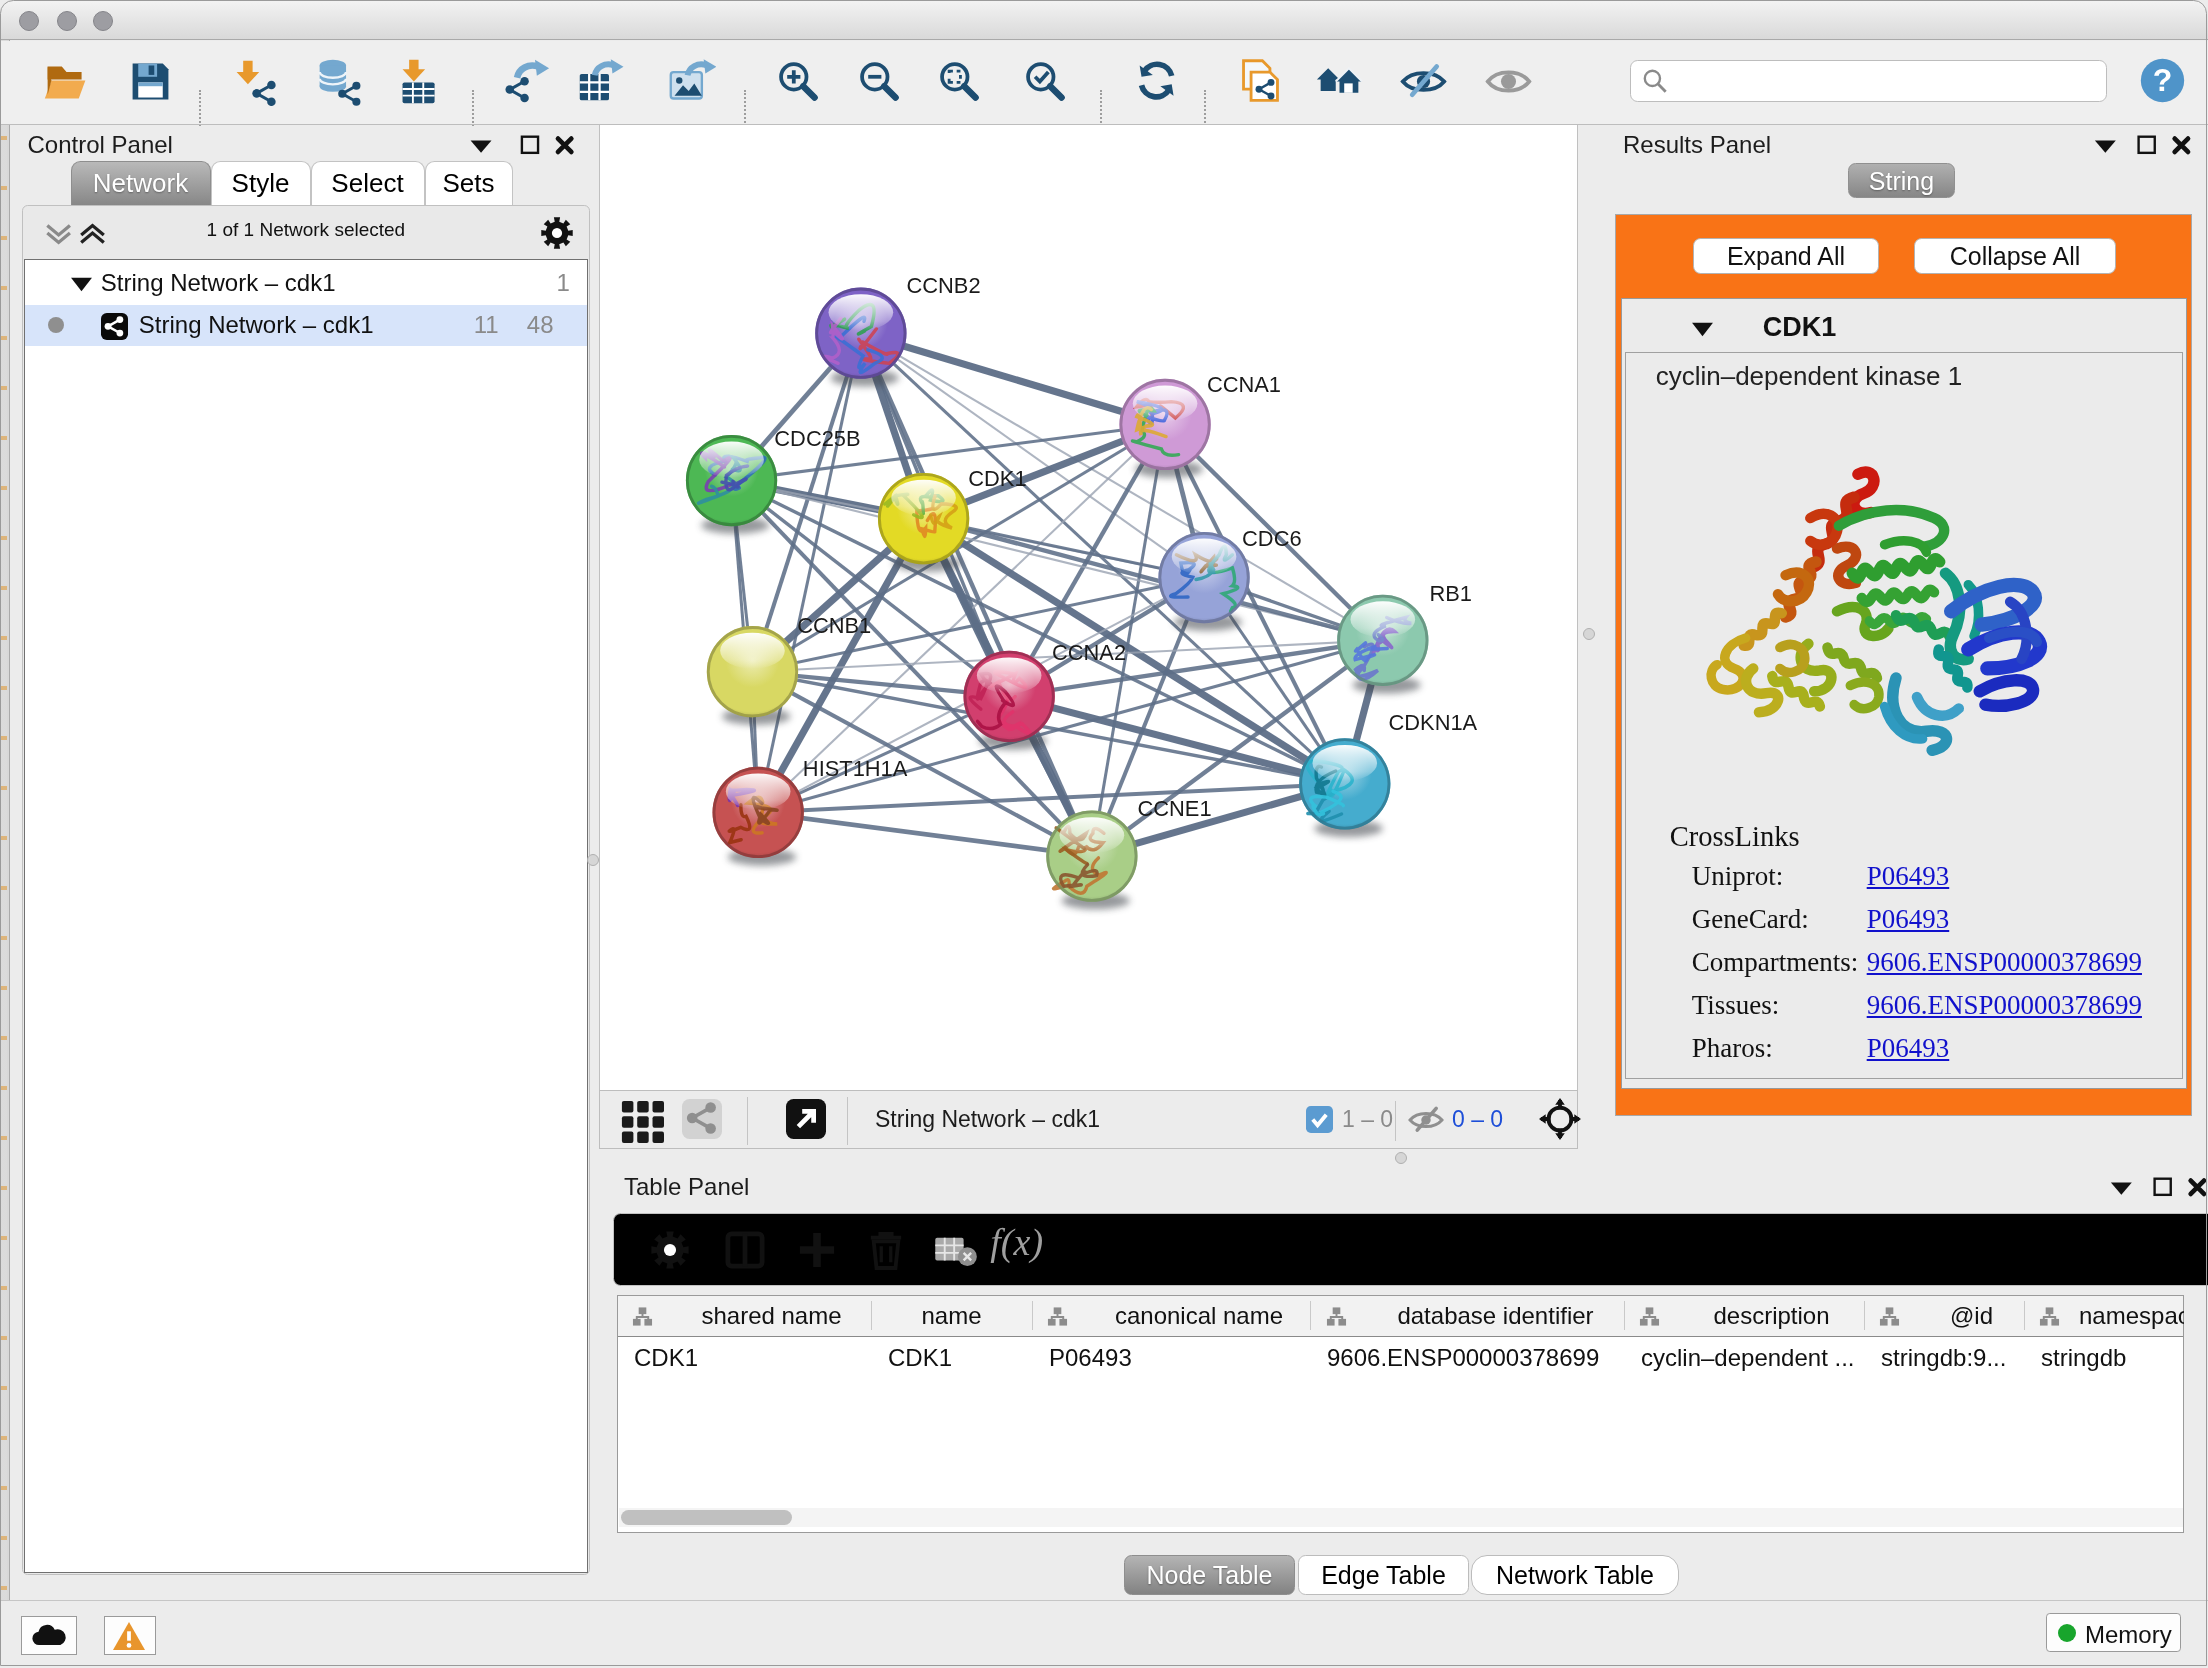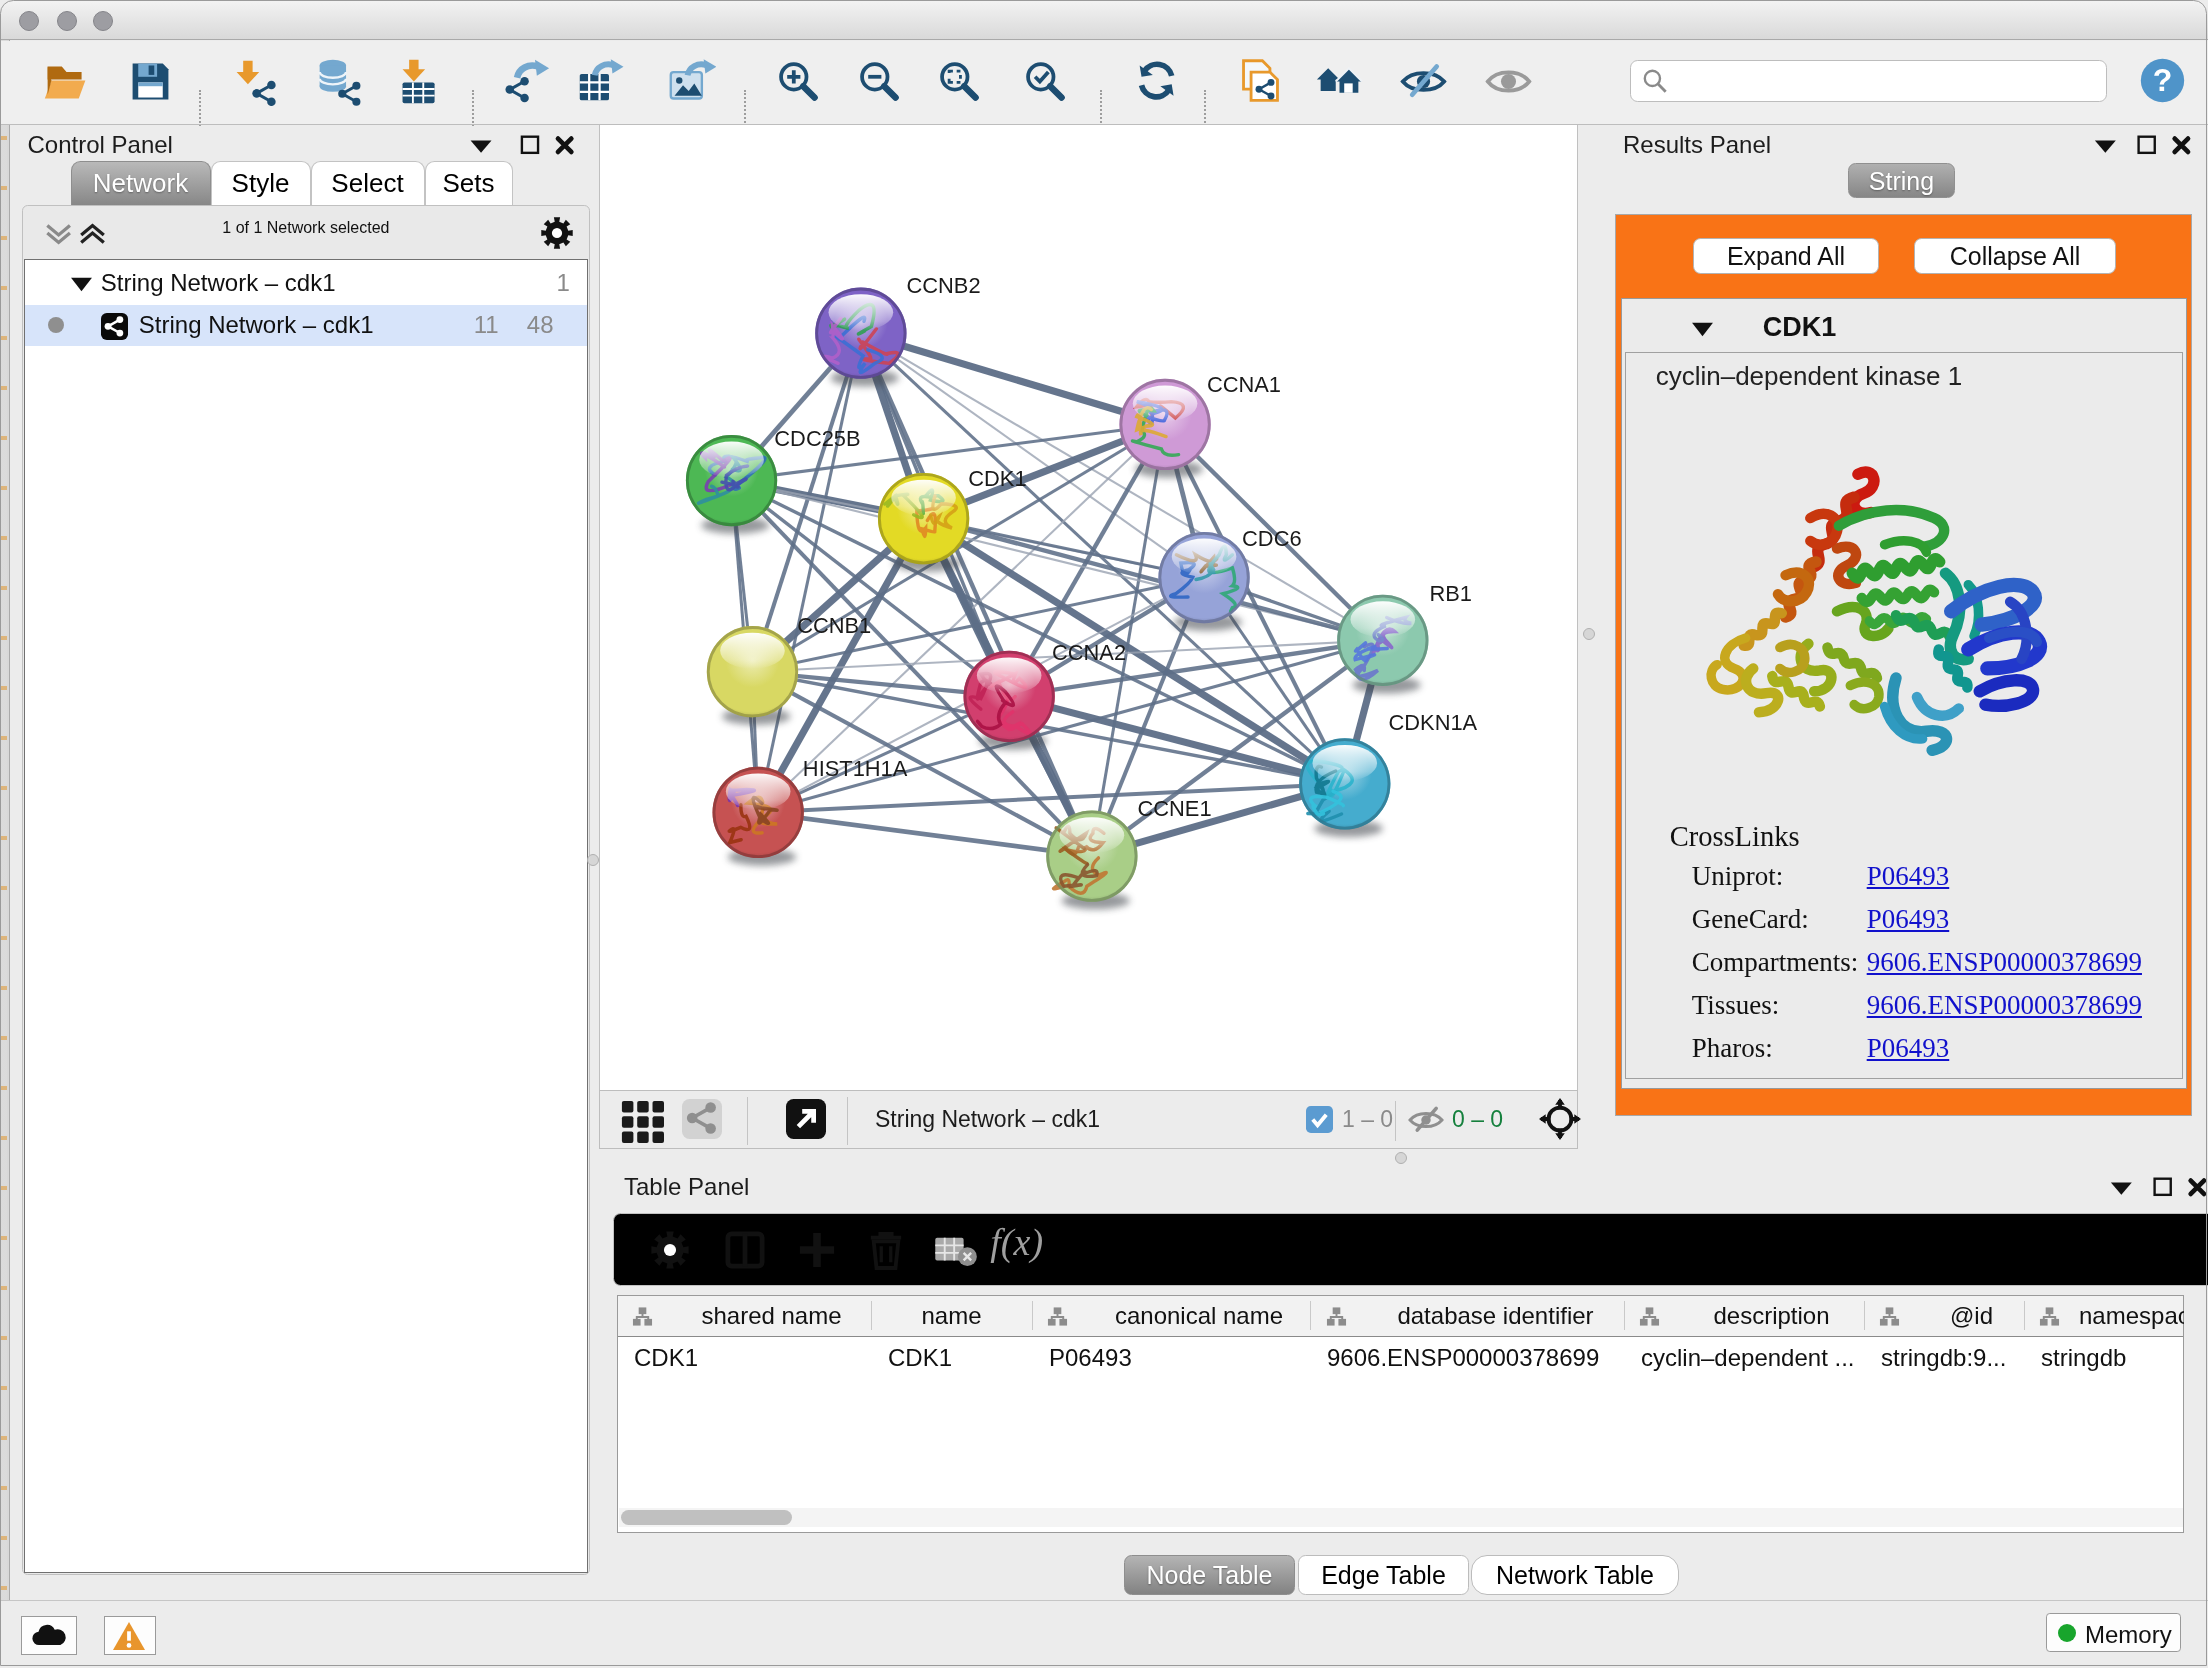--- a/index.html
+++ b/index.html
@@ -196,21 +196,21 @@
   <div class="tab" style="left:200px;top:35px;width:100px;height:44px;line-height:42px;">Style</div>
   <div class="tab" style="left:300px;top:35px;width:114px;height:44px;line-height:42px;">Select</div>
   <div class="tab" style="left:414px;top:35px;width:88px;height:44px;line-height:42px;">Sets</div>
 
   <div class="abs" style="left:11.4px;top:79px;width:568px;height:1370px;background:#e9e9e9;border:1px solid #c0c0c0;border-radius:5.7px;"></div>
   <div class="abs" style="left:11.4px;top:88px;width:568px;height:42px;">
      <svg class="abs" width="67" height="32" viewBox="0 0 70 34" style="left:21px;top:3.8px">
        <path d="M4,8 l12,10 12,-10 M4,16 l12,10 12,-10" stroke="#8a8a8a" stroke-width="3.5" fill="none"></path>
        <path d="M40,18 l12,-10 12,10 M40,26 l12,-10 12,10" stroke="#222" stroke-width="3.5" fill="none"></path>
      </svg>
-     <div class="abs" style="left:0;top:4.8px;width:100%;text-align:center;font-size:16px;color:#111;">1 of 1 Network selected</div>
+     <div class="abs" style="left:0;top:4.8px;width:100%;text-align:center;font-size:19px;color:#111;">1 of 1 Network selected</div>
      <svg class="abs" width="32" height="32" viewBox="0 0 34 34" style="left:519px;top:2.9px">
         <path d="M33.7,13.7 L33.7,20.3 L29.0,19.4 L27.2,23.8 L31.1,26.4 L26.4,31.1 L23.8,27.2 L19.4,29.0 L20.3,33.7 L13.7,33.7 L14.6,29.0 L10.2,27.2 L7.6,31.1 L2.9,26.4 L6.8,23.8 L5.0,19.4 L0.3,20.3 L0.3,13.7 L5.0,14.6 L6.8,10.2 L2.9,7.6 L7.6,2.9 L10.2,6.8 L14.6,5.0 L13.7,0.3 L20.3,0.3 L19.4,5.0 L23.8,6.8 L26.4,2.9 L31.1,7.6 L27.2,10.2 L29.0,14.6 Z" fill="#111" fill-rule="evenodd"></path>
         <circle cx="17.0" cy="17.0" r="5.44" fill="#ffffff"></circle>
       </svg>
   </div>
   <div class="abs" style="left:13.3px;top:133px;width:564px;height:1314px;background:#ffffff;border:1.9px solid #707070;">
      <div class="abs" style="left:0;top:3.8px;width:100%;height:41px;">
         <svg class="abs" width="25" height="19" viewBox="0 0 26 20" style="left:44px;top:11.4px">
           <path d="M2,3 l22,0 -11,14 z" fill="#111"></path>
         </svg>
@@ -504,21 +504,21 @@
         <path d="M7,14 l5,6 9,-11" stroke="#fff" stroke-width="4" fill="none"></path>
       </svg>
   </div>
   <div class="abs" style="left:742px;top:15px;font-size:23px;color:#8a8a8a;">1 – 0</div>
   <div class="abs" style="left:795px;top:9.5px;width:0;height:40px;border-left:1px solid #c4c4c4;"></div>
   <svg class="abs" width="38" height="32" viewBox="0 0 52 44" style="left:807px;top:13.3px">
      <path d="M4,22 C14,10 38,10 48,22 C38,34 14,34 4,22 z" fill="none" stroke="#8f8f8f" stroke-width="4"></path>
      <circle cx="26" cy="22" r="6.5" fill="#8f8f8f"></circle>
      <path d="M14,36 L40,6" stroke="#8f8f8f" stroke-width="5" stroke-linecap="round"></path>
   </svg>
-  <div class="abs" style="left:852px;top:15px;font-size:23px;color:#15803d;">0 – 0</div>
+  <div class="abs" style="left:852px;top:15px;font-size:23px;color:#1d4ed8;">0 – 0</div>
   <svg class="abs" width="42" height="42" viewBox="0 0 44 44" style="left:939px;top:6.7px">
      <circle cx="22" cy="22" r="12" fill="none" stroke="#111" stroke-width="4"></circle>
      <path d="M22,2 v10 M22,32 v10 M2,22 h10 M32,22 h10" stroke="#111" stroke-width="4"></path>
      <path d="M22,0 l5,7 h-10 z M22,44 l5,-7 h-10 z M0,22 l7,5 v-10 z M44,22 l-7,5 v-10 z" fill="#111"></path>
   </svg>
 </div>
 
 <div class="abs" style="left:587px;top:854px;width:12.4px;height:12.4px;border-radius:50%;background:#d6d6d6;border:1px solid #b0b0b0;"></div>
 <div class="abs" style="left:1583px;top:628px;width:12.4px;height:12.4px;border-radius:50%;background:#d6d6d6;border:1px solid #b0b0b0;"></div>
 <div class="abs" style="left:1395px;top:1152px;width:12.4px;height:12.4px;border-radius:50%;background:#d6d6d6;border:1px solid #b0b0b0;"></div>

